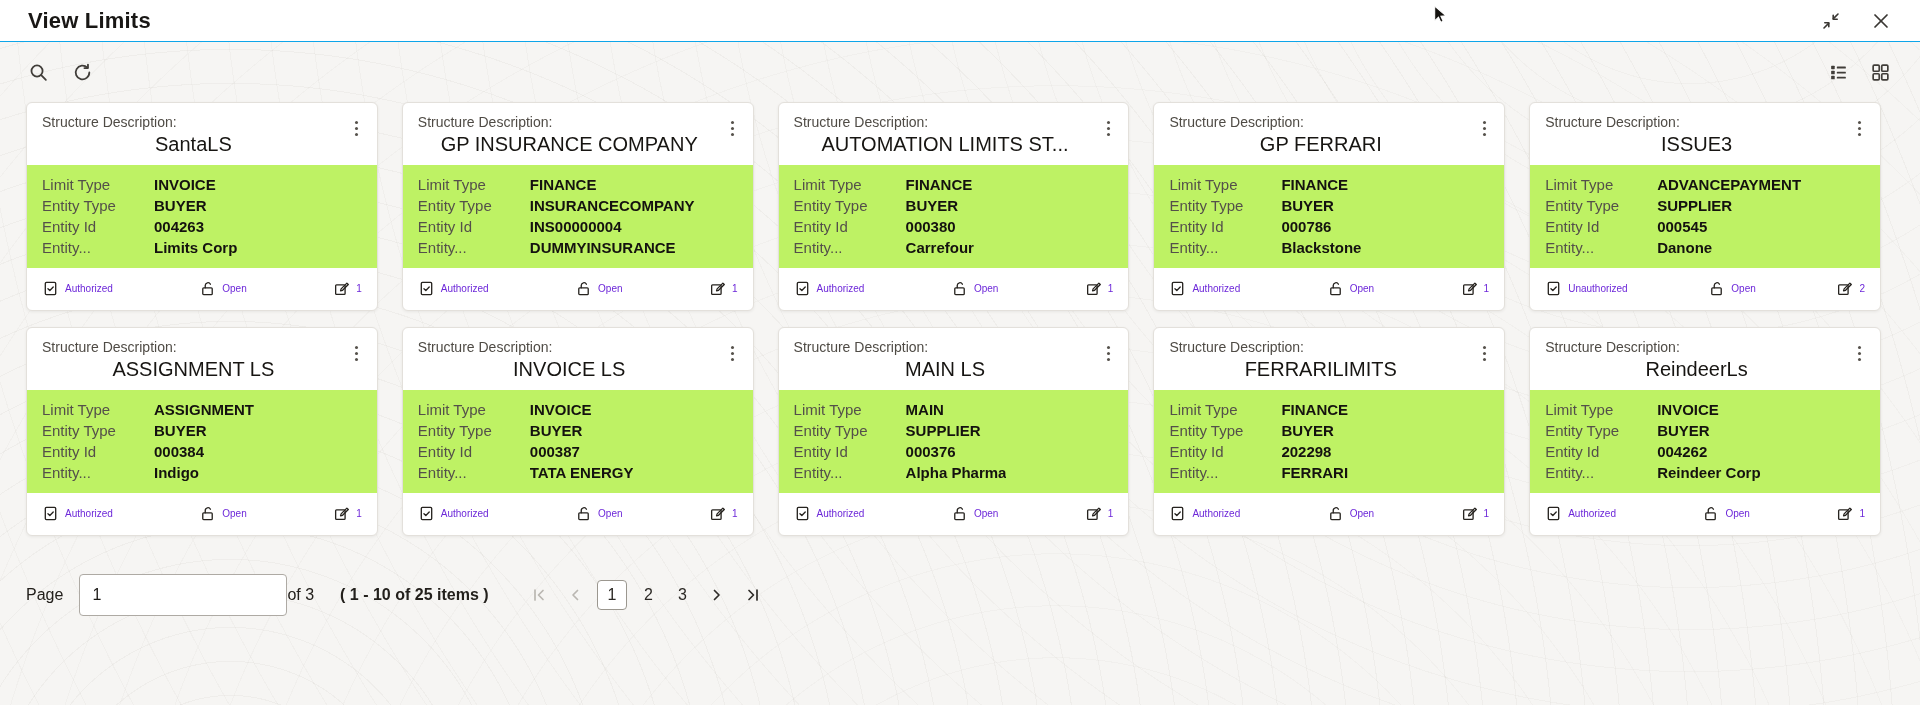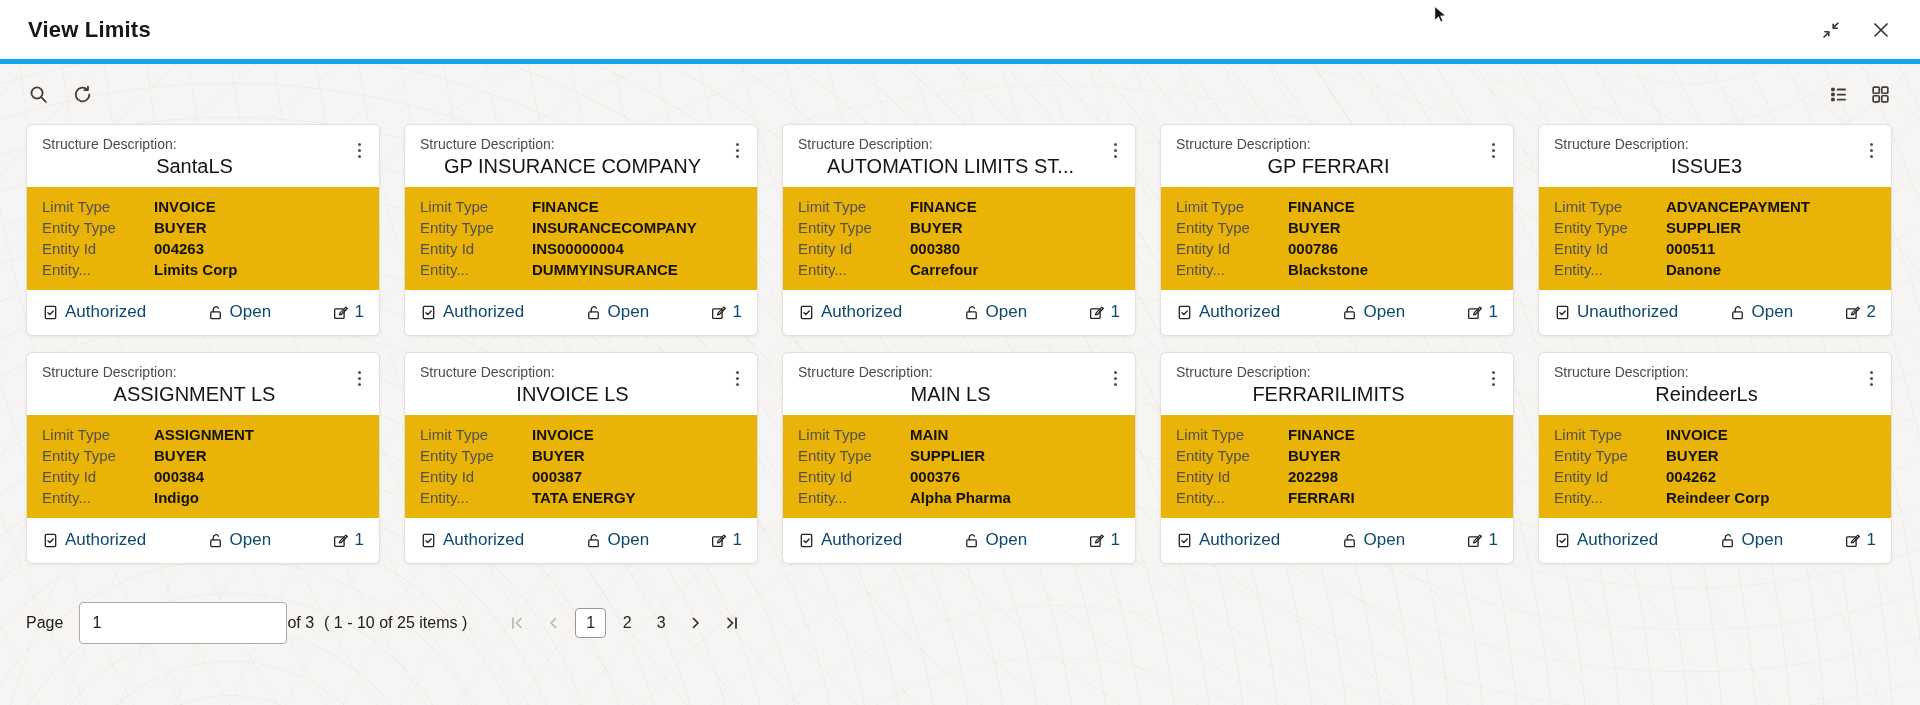--- a/index.html
+++ b/index.html
@@ -10,76 +10,76 @@
     background-color:#f6f5f3;
     background-image:
       repeating-radial-gradient(circle at 12% 118%, rgba(176,170,161,0.10) 0 1px, transparent 1px 34px),
       repeating-radial-gradient(circle at 88% -18%, rgba(176,170,161,0.08) 0 1px, transparent 1px 42px),
       repeating-radial-gradient(circle at 55% 145%, rgba(176,170,161,0.07) 0 1px, transparent 1px 52px);
     position:relative;
   }
 
   
   .app-header {
-    height:64px; background:#ffffff; border-bottom:5px solid #0ea5e9;
+    height:42px; background:#ffffff; border-bottom:1px solid #0ea5e9;
     display:flex; align-items:center; padding:0 28px;
   }
   .app-title { font-size:22px; font-weight:700; color:#191715; letter-spacing:.2px; }
   .header-actions { margin-left:auto; display:flex; align-items:center; gap:28px; }
   .hicon { width:22px; height:22px; color:#3a3733; cursor:pointer; display:flex; align-items:center; justify-content:center; }
   .hicon svg { width:20px; height:20px; }
 
   
   .toolbar { display:flex; align-items:center; padding:18px 28px 10px 26px; }
   .toolbar-left { display:flex; align-items:center; gap:20px; }
   .toolbar-right { margin-left:auto; display:flex; align-items:center; gap:18px; }
   .ticon { width:24px; height:24px; color:#403d39; cursor:pointer; display:flex; align-items:center; justify-content:center; }
   .ticon svg { width:21px; height:21px; }
 
   
   .card-grid {
     display:grid; grid-template-columns:repeat(5,1fr); grid-auto-rows:1fr;
-    gap:16px 24px; padding:8px 28px 0 26px;
+    gap:16px 24px; padding:8px 39px 0 26px;
   }
   .card {
     background:#ffffff; border:1px solid #e3e0db; border-radius:6px;
     box-shadow:0 1px 3px rgba(40,36,30,0.07);
     display:flex; flex-direction:column; overflow:hidden;
   }
   .card-head { display:flex; align-items:flex-start; padding:10px 8px 8px 15px; }
   .card-head-text { min-width:0; flex:1; }
   .struct-label { font-size:14px; color:#4f4b45; line-height:18px; }
   .card-title {
     font-size:20px; color:#17151:2px; color:#171512; font-weight:500; line-height:26px;
     white-space:nowrap; overflow:hidden; text-overflow:ellipsis;text-align:center;
   }
   .kebab { width:24px; padding-top:8px; cursor:pointer; display:flex; flex-direction:column; align-items:center; gap:3px; }
   .kebab i { width:3px; height:3px; border-radius:50%; background:#55514b; display:block; }
 
-  .card-body { background:#eab308; padding:9px 15px 10px 15px; font-size:15px; }
+  .card-body { background:#bef264; padding:9px 15px 10px 15px; font-size:15px; }
   .card-body .row { display:flex; line-height:21px; }
   .card-body .lbl { width:112px; flex-shrink:0; color:#54504a; }
   .card-body .val { color:#14120f; font-weight:700; white-space:nowrap; overflow:hidden; text-overflow:ellipsis; }
 
   .card-foot {
     display:flex; align-items:center; justify-content:space-between;
-    padding:12px 15px 13px 15px; font-size:17px; color:#0c4a6e;
+    padding:12px 15px 13px 15px; font-size:10px; color:#6d28d9;
   }
   .badge { display:flex; align-items:center; gap:6px; }
   .badge svg { width:17px; height:17px; color:#26231f; flex-shrink:0; }
 
   
   .pagination { display:flex; align-items:center; padding:0 26px; margin-top:38px; font-size:16px; color:#23201c; }
   .page-input {
     width:208px; height:42px; margin-left:16px; padding:0 12px;
     border:1px solid #aeaaa4; border-radius:4px; font-size:16px;
     font-family:"Liberation Sans","DejaVu Sans",sans-serif; color:#1c1a17; background:#fff;
   }
   .of-text { }
-  .items-text { margin-left:10px; }
+  .items-text { margin-left:26px;font-weight:bold; }
   .pager { display:flex; align-items:center; margin-left:36px; gap:8px; }
   .pager .nav { width:28px; height:28px; display:flex; align-items:center; justify-content:center; cursor:pointer; }
   .pager .nav svg { width:16px; height:16px; }
   .pager .nav.disabled { color:#bab7b1; }
   .pager .nav.enabled { color:#2f2c28; }
   .page-num {
     min-width:26px; padding:5px 6px; text-align:center; cursor:pointer;
     color:#2b2824; border:1px solid transparent; border-radius:4px;
   }
   .page-num.current { border-color:#9b978f; background:#ffffff; padding:5px 10px; }
@@ -384,21 +384,21 @@
       <div class="row">
         <span class="lbl">Limit Type</span>
         <span class="val">ADVANCEPAYMENT</span>
       </div>
       <div class="row">
         <span class="lbl">Entity Type</span>
         <span class="val">SUPPLIER</span>
       </div>
       <div class="row">
         <span class="lbl">Entity Id</span>
-        <span class="val">000511</span>
+        <span class="val">000545</span>
       </div>
       <div class="row">
         <span class="lbl">Entity...</span>
         <span class="val">Danone</span>
       </div>
     </div>
     <div class="card-foot">
       <span class="badge">
         <svg viewBox="0 0 18 18" fill="none" stroke="currentColor" stroke-width="1.4" stroke-linecap="round" stroke-linejoin="round">
           <rect x="3.5" y="2.5" width="11" height="13" rx="1.2"></rect>

